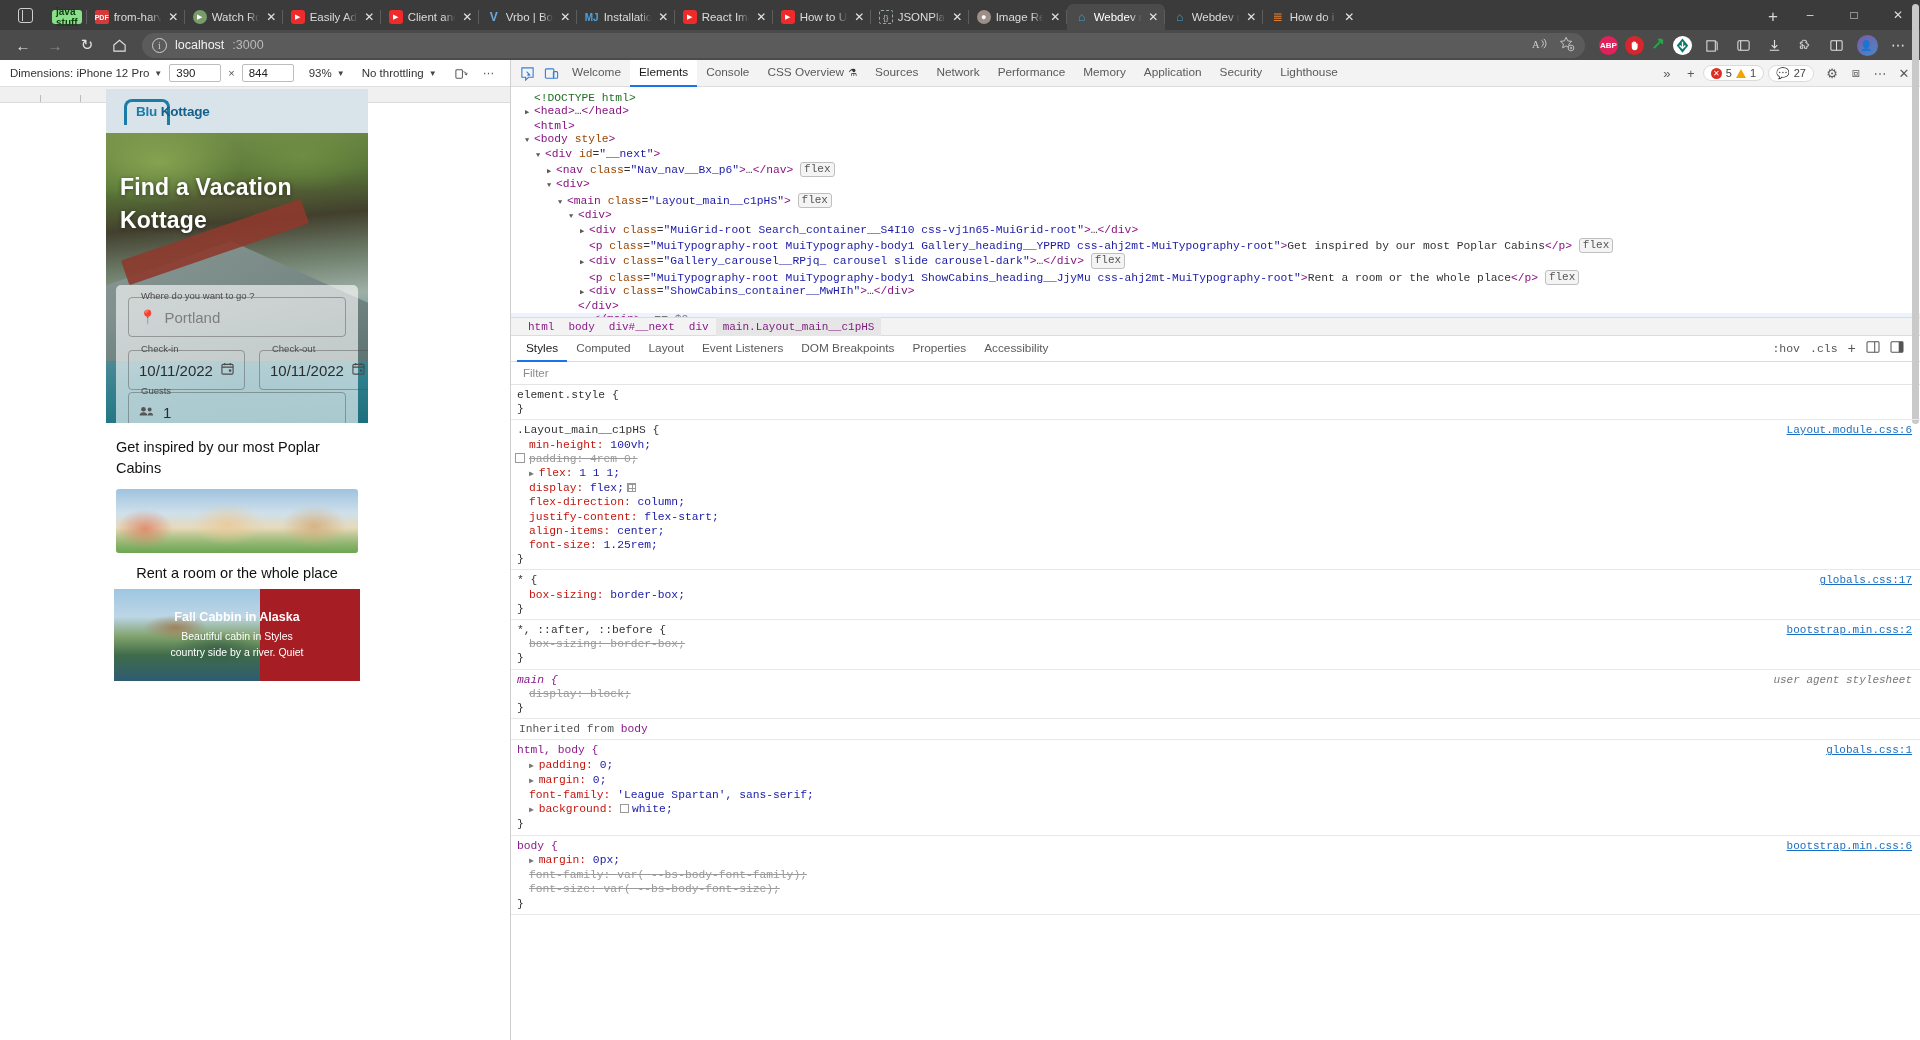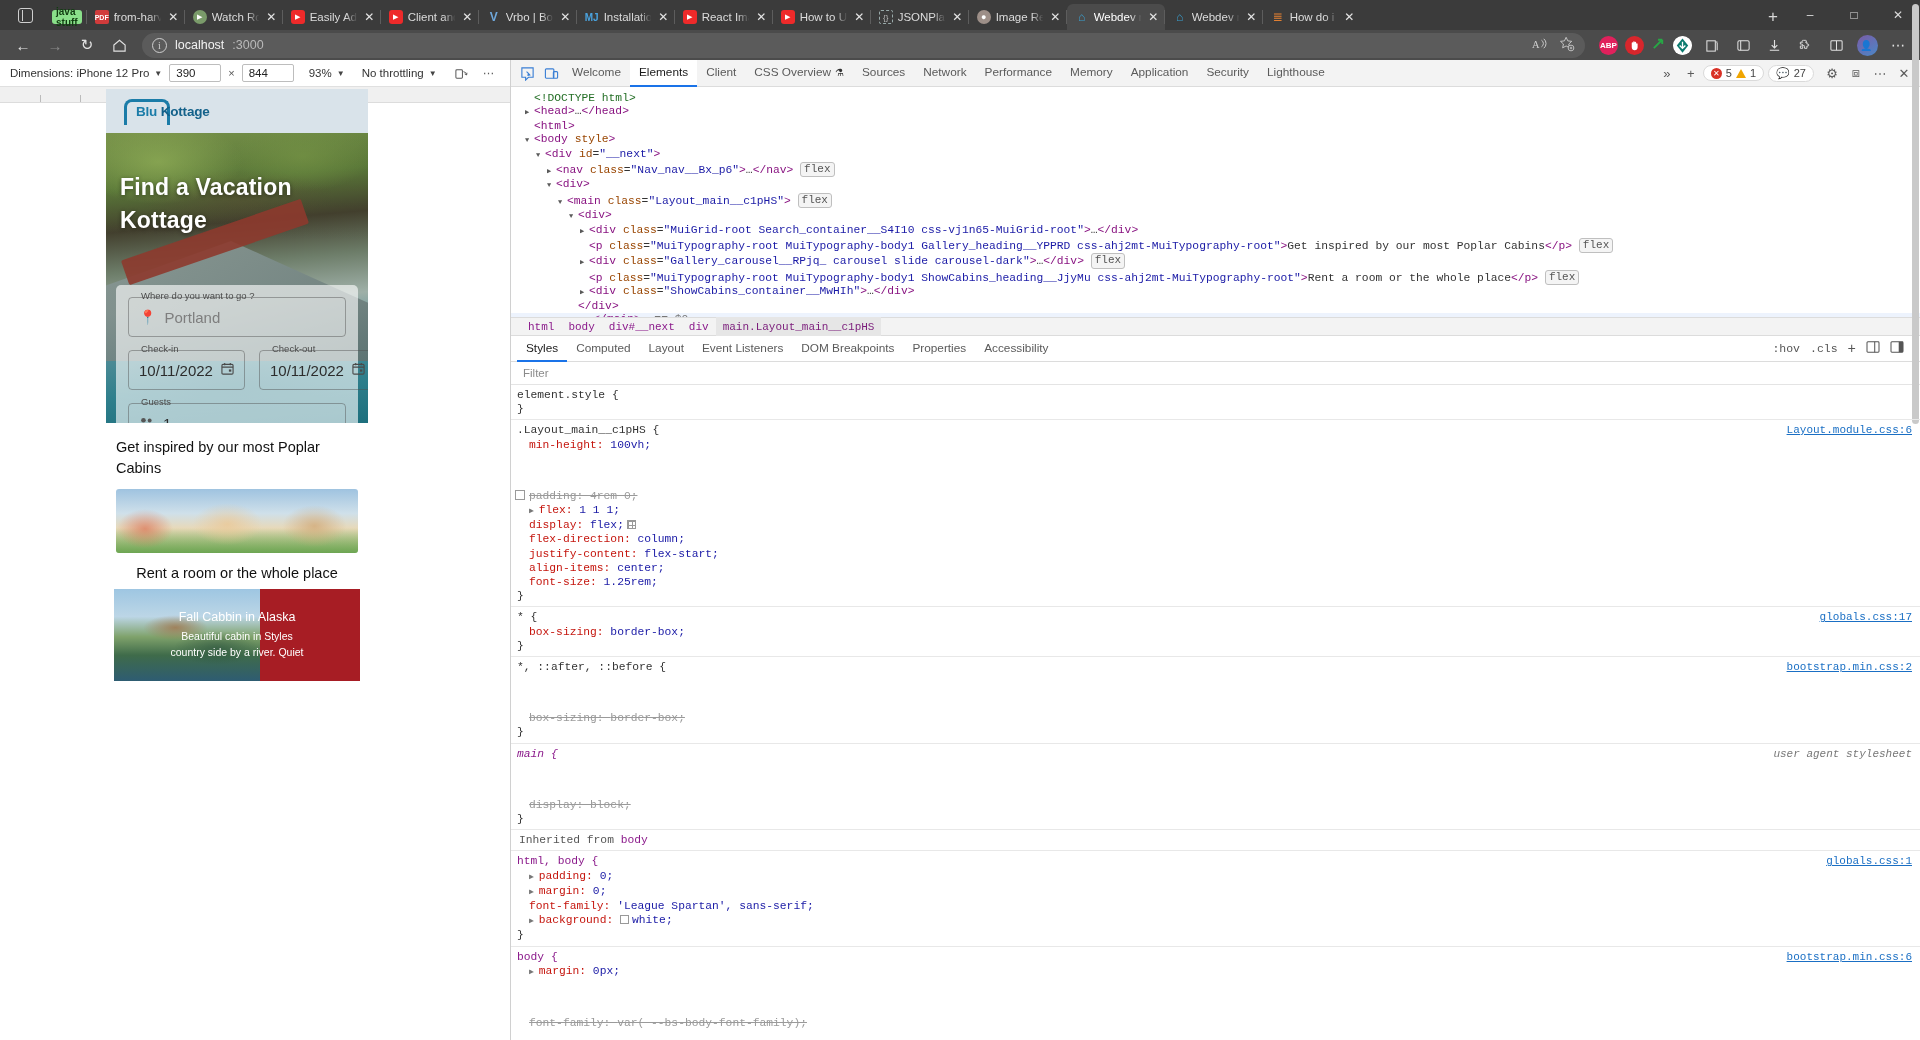--- a/index.html
+++ b/index.html
@@ -148,21 +148,21 @@
     margin-bottom:13px; background:transparent;
   }
   .fieldset > legend{
     position:absolute; top:-8px; left:8px; background:transparent;
     font-size:9.5px; color:#4c4c4c; padding:0 4px;
   }
   .fs-value{ font-size:15px; color:#7e7e7e; }
   .fs-value.dark{ color:#2c2c2c; }
   .pin { color:#666; font-size:14px; }
   .row2 { display:flex; gap:10px; }
-  .row2 .fieldset{ flex:1; margin-bottom:13px; }
+  .row2 .fieldset{ flex:1; margin-bottom:2px; }
   .cal { margin-left:auto; color:#4a4a4a; font-size:13px;}
   .guests-ico{ color:#555; font-size:13px;}
   .gallery-heading{
     font-size:14.5px; color:#111; padding:14px 10px 6px; line-height:1.45; font-weight:500;
   }
   .carousel{
     margin:4px 10px 0; height:64px; border-radius:3px; overflow:hidden; position:relative;
     background:linear-gradient(180deg,#9fc3e0 0%,#cfe0ea 38%,#e8d9b8 62%,#8bbf6a 100%);
   }
   .carousel:before{
@@ -184,21 +184,21 @@
     position:absolute; left:0; top:0; bottom:0; width:146px;
     background:linear-gradient(180deg,#9ec6e2 0%,#bcd6e6 30%,#7fa26b 52%,#3f6b4a 72%,#2e5c72 100%);
   }
   .cabin-img:after{
     content:""; position:absolute; inset:0;
     background:
       radial-gradient(ellipse 46px 18px at 42% 42%, rgba(160,120,80,.85), transparent 70%),
       radial-gradient(ellipse 60px 24px at 70% 64%, rgba(40,80,60,.6), transparent 70%);
   }
   .cabin-text{ position:relative; z-index:2; width:100%; text-align:center; color:#fff; padding:0 6px;}
-  .cabin-title{ font-size:12.5px; font-weight:normal; margin-bottom:5px; }
+  .cabin-title{ font-size:12.5px; font-weight:bold; margin-bottom:5px; }
   .cabin-desc{ font-size:10.5px; line-height:1.5; }
   
   .devtools { flex:1; display:flex; flex-direction:column; background:#fff; border-left:1px solid #d0d0d0;}
   .dt-tabbar{
     height:27px; background:#f3f3f3; border-bottom:1px solid #dcdcdc;
     display:flex; align-items:center; gap:0; padding:0 4px; font-size:11.8px;
   }
   .dt-iconbtn{ width:24px;height:22px;display:flex;align-items:center;justify-content:center;
                color:#3a7fd5; }
   .dt-tab{ padding:0 9px; height:27px; display:flex; align-items:center; color:#5a5a5a;
@@ -254,21 +254,21 @@
     flex:1; overflow:hidden; font-family:"Liberation Mono",monospace; font-size:11.3px;
     line-height:14.2px; color:#333; background:#fff;
   }
   .rule{ border-bottom:1px solid #e8e8e8; padding:3px 0 3px 6px; position:relative;}
   .rule .src{ position:absolute; right:8px; top:3px; color:#1a6fc4; text-decoration:underline;
               font-size:11px;}
   .sel-txt{ color:#333; }
   .prop{ padding-left:12px; }
   .pname{ color:#c5160e; }
   .pval{ color:#1a1aa6; }
-  .strike{ text-decoration:line-through; color:#9a9a9a;margin-top:37px;}
+  .strike{ text-decoration:line-through; color:#9a9a9a;}
   .strike .pname,.strike .pval{ color:#9a9a9a; }
   .cb{ display:inline-block; width:10px;height:10px;border:1px solid #9a9a9a;background:#fff;
        vertical-align:-1px; margin-right:4px;}
   .swatch{ display:inline-block;width:9px;height:9px;border:1px solid #999;vertical-align:-1px;
            margin-right:3px;}
   .ua{ color:#777; font-style:italic; }
   .inherited{ padding:3px 0 3px 8px; color:#555; border-bottom:1px solid #e8e8e8;}
   .inherited a{ color:#8b1a8b; }
   .triangle{ color:#777; font-size:8px;}
   .gridico{ display:inline-block; width:9px;height:9px; background:
@@ -595,21 +595,21 @@
             </svg>
         </div>
         <div id="dt-tabs" style="display:flex;align-items:center">
             <div class="dt-tab">
               <span>Welcome</span>
             </div>
             <div class="dt-tab sel">
               <span>Elements</span>
             </div>
             <div class="dt-tab">
-              <span>Client</span>
+              <span>Console</span>
             </div>
             <div class="dt-tab">
               <span>CSS Overview</span>
               <span style="margin-left: 4px; font-size: 10px; color: rgb(51, 51, 51);">⚗</span>
             </div>
             <div class="dt-tab">
               <span>Sources</span>
             </div>
             <div class="dt-tab">
               <span>Network</span>

